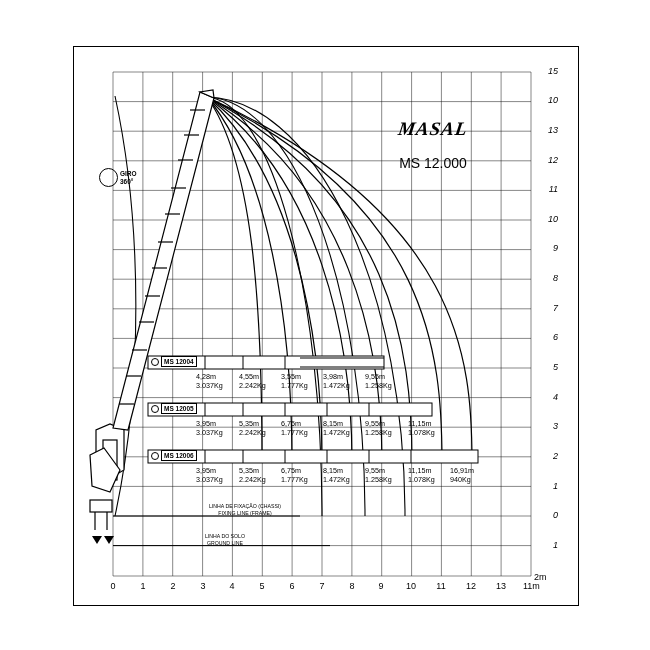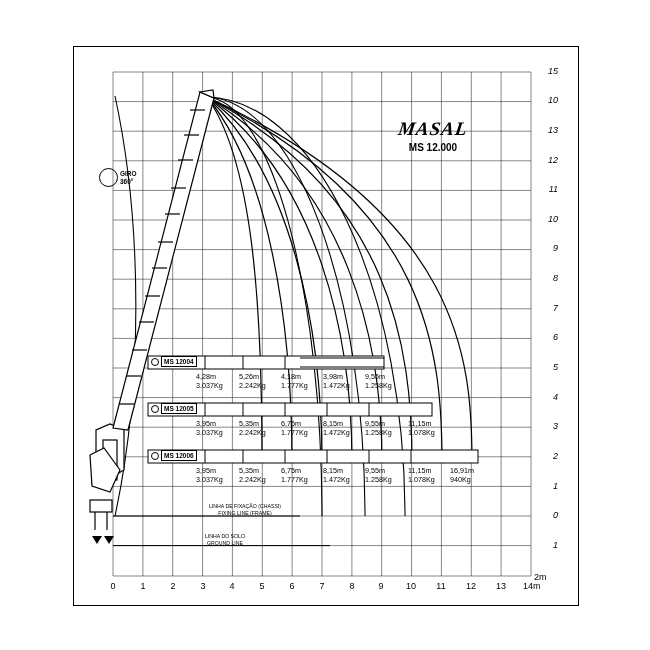--- a/index.html
+++ b/index.html
@@ -4,21 +4,21 @@
 <style>
   html,body{margin:0;padding:0;background:#ffffff;}
   body{width:650px;height:650px;font-family:"Liberation Sans",sans-serif;overflow:hidden;}
   #sheet{position:relative;width:650px;height:650px;background:#fff;}
   .frame{position:absolute;left:73px;top:46px;width:504px;height:558px;border:1.5px solid #000;background:#fff;}
   .grid-svg{position:absolute;left:0;top:0;}
   .y-label{position:absolute;right:0;font-size:9px;text-align:right;width:22px;font-style:italic;}
   .x-label{position:absolute;font-size:9px;text-align:center;width:18px;}
   .brand{position:absolute;left:378px;top:118px;width:110px;text-align:center;}
   .brand-name{font-family:"Liberation Serif",serif;font-style:italic;font-weight:bold;font-size:19px;letter-spacing:1px;color:#000;transform:skewX(-8deg);}
-  .brand-model{font-size:10px;font-weight:bold;margin-top:2px;color:#000;}
+  .brand-model{font-size:14px;font-weight:normal;margin-top:15px;color:#000;}
   .giro{position:absolute;left:99px;top:168px;display:flex;align-items:center;}
   .giro-circle{width:17px;height:17px;border:1.4px solid #000;border-radius:50%;}
   .giro-text{font-size:6.5px;line-height:1.15;margin-left:2px;font-weight:bold;}
   .rowlabel{position:absolute;font-size:6.5px;font-weight:bold;border:1px solid #000;background:#fff;padding:1px 2px;}
   .valbox{position:absolute;font-size:7.2px;line-height:1.25;color:#000;white-space:nowrap;}
   .note{position:absolute;font-size:5.2px;line-height:1.25;text-align:center;color:#000;}
   .unit-right{position:absolute;font-size:9px;}
   .unit-bottom{position:absolute;font-size:9px;}
 </style>
 </head>
@@ -173,25 +173,25 @@
 
   <div class="rowlabel" style="left:161px;top:356px;">MS 12004</div>
   <div class="rowlabel" style="left:161px;top:403px;">MS 12005</div>
   <div class="rowlabel" style="left:161px;top:450px;">MS 12006</div>
 
   <div class="valbox" style="left:196px;top:372px;">
     <div>4,28m</div>
       <div>3.037Kg</div>
   </div>
   <div class="valbox" style="left:239px;top:372px;">
-    <div>5,26m</div>
+    <div>4,55m</div>
       <div>2.242Kg</div>
   </div>
   <div class="valbox" style="left:281px;top:372px;">
-    <div>4,18m</div>
+    <div>3,55m</div>
       <div>1.777Kg</div>
   </div>
   <div class="valbox" style="left:323px;top:372px;">
     <div>3,98m</div>
       <div>1.472Kg</div>
   </div>
   <div class="valbox" style="left:365px;top:372px;">
     <div>9,55m</div>
       <div>1.258Kg</div>
   </div>
@@ -281,14 +281,14 @@
   <div class="x-label" style="left:223px;top:581px;">4</div>
   <div class="x-label" style="left:253px;top:581px;">5</div>
   <div class="x-label" style="left:283px;top:581px;">6</div>
   <div class="x-label" style="left:313px;top:581px;">7</div>
   <div class="x-label" style="left:343px;top:581px;">8</div>
   <div class="x-label" style="left:372px;top:581px;">9</div>
   <div class="x-label" style="left:402px;top:581px;">10</div>
   <div class="x-label" style="left:432px;top:581px;">11</div>
   <div class="x-label" style="left:462px;top:581px;">12</div>
   <div class="x-label" style="left:492px;top:581px;">13</div>
-  <div class="unit-bottom" style="left:523px;top:581px;">14m</div>
+  <div class="unit-bottom" style="left:523px;top:581px;">11m</div>
 </div>
 
 </body></html>

